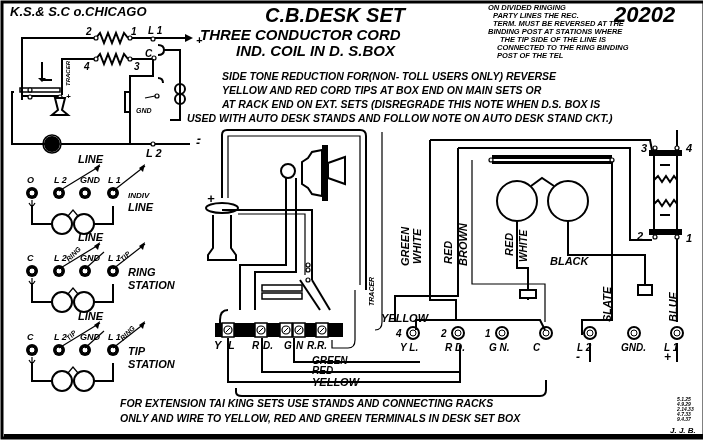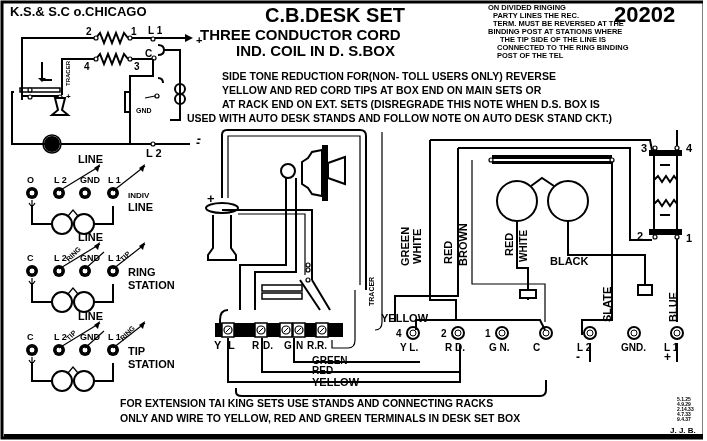--- a/index.html
+++ b/index.html
@@ -1,16 +1,16 @@
 <!DOCTYPE html>
 <html><head>
 <meta charset="utf-8">
 <style>
   html,body{margin:0;padding:0;background:#fff;}
-  #canvas{position:relative;width:703px;height:441px;background:#fff;overflow:hidden;font-family:"Liberation Sans","DejaVu Sans",sans-serif;font-weight:bold;color:#000;}
+  #canvas{position:relative;width:703px;height:441px;background:#fff;overflow:hidden;font-family:"Liberation Sans","DejaVu Sans",sans-serif;font-weight:bold;color:#000;font-style:italic;}
   svg{position:absolute;left:0;top:0;}
   .t{font-family:"Liberation Sans","DejaVu Sans",sans-serif;font-weight:bold;fill:#000;}
   .w{stroke:#000;fill:none;stroke-width:2;}
   .wt{stroke:#000;fill:none;stroke-width:1.2;}
   .term{fill:#fff;stroke:#000;stroke-width:2;}
   .dot{fill:#fff;stroke:#000;stroke-width:1.2;}
 </style>
 </head>
 <body>
 

